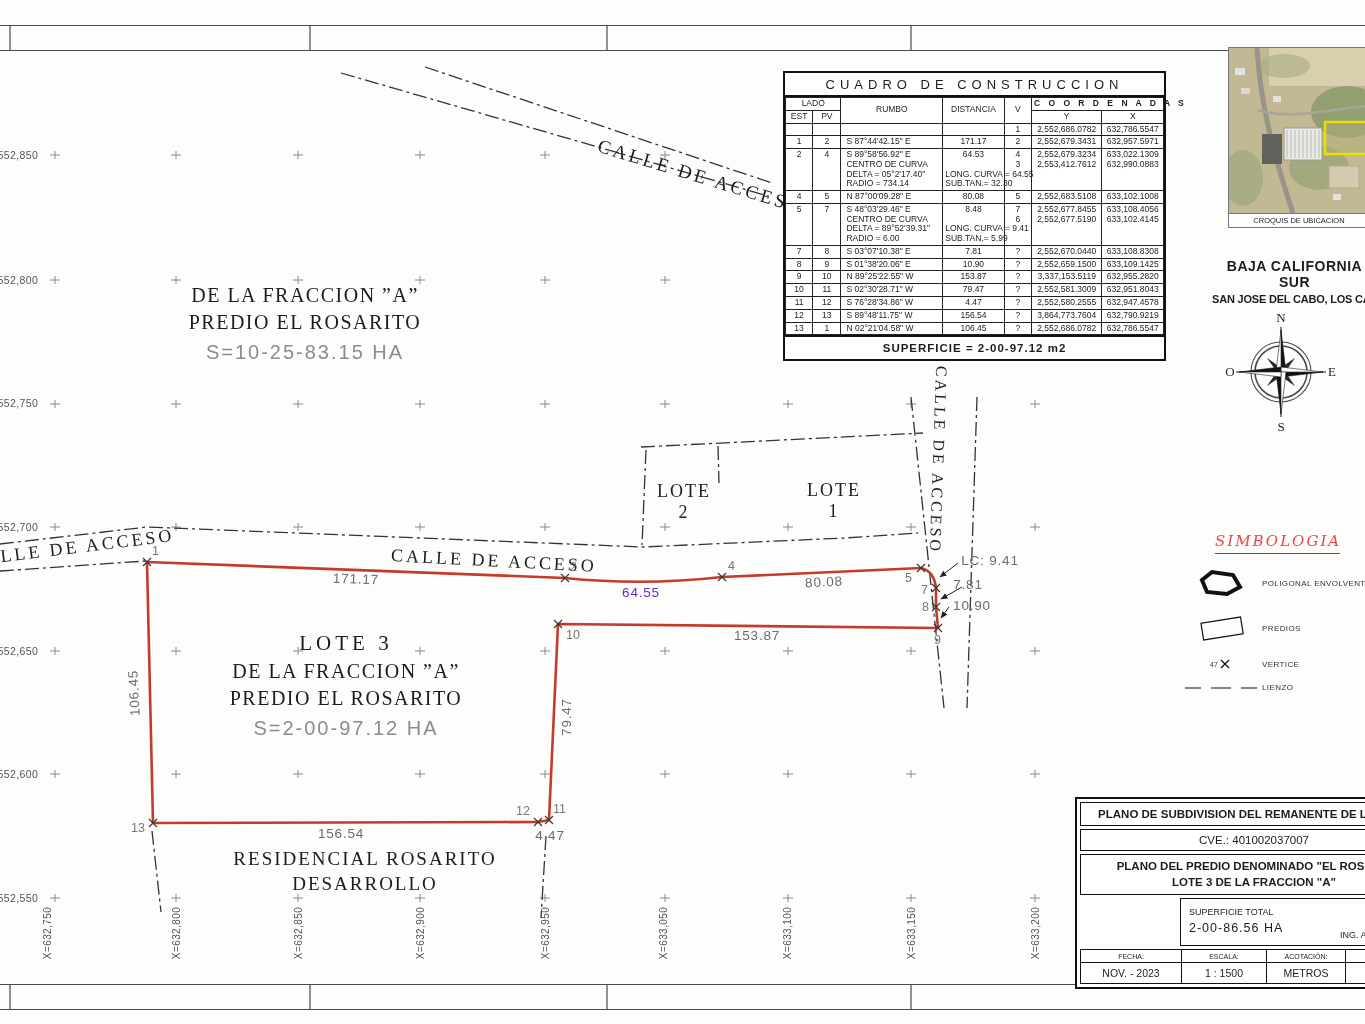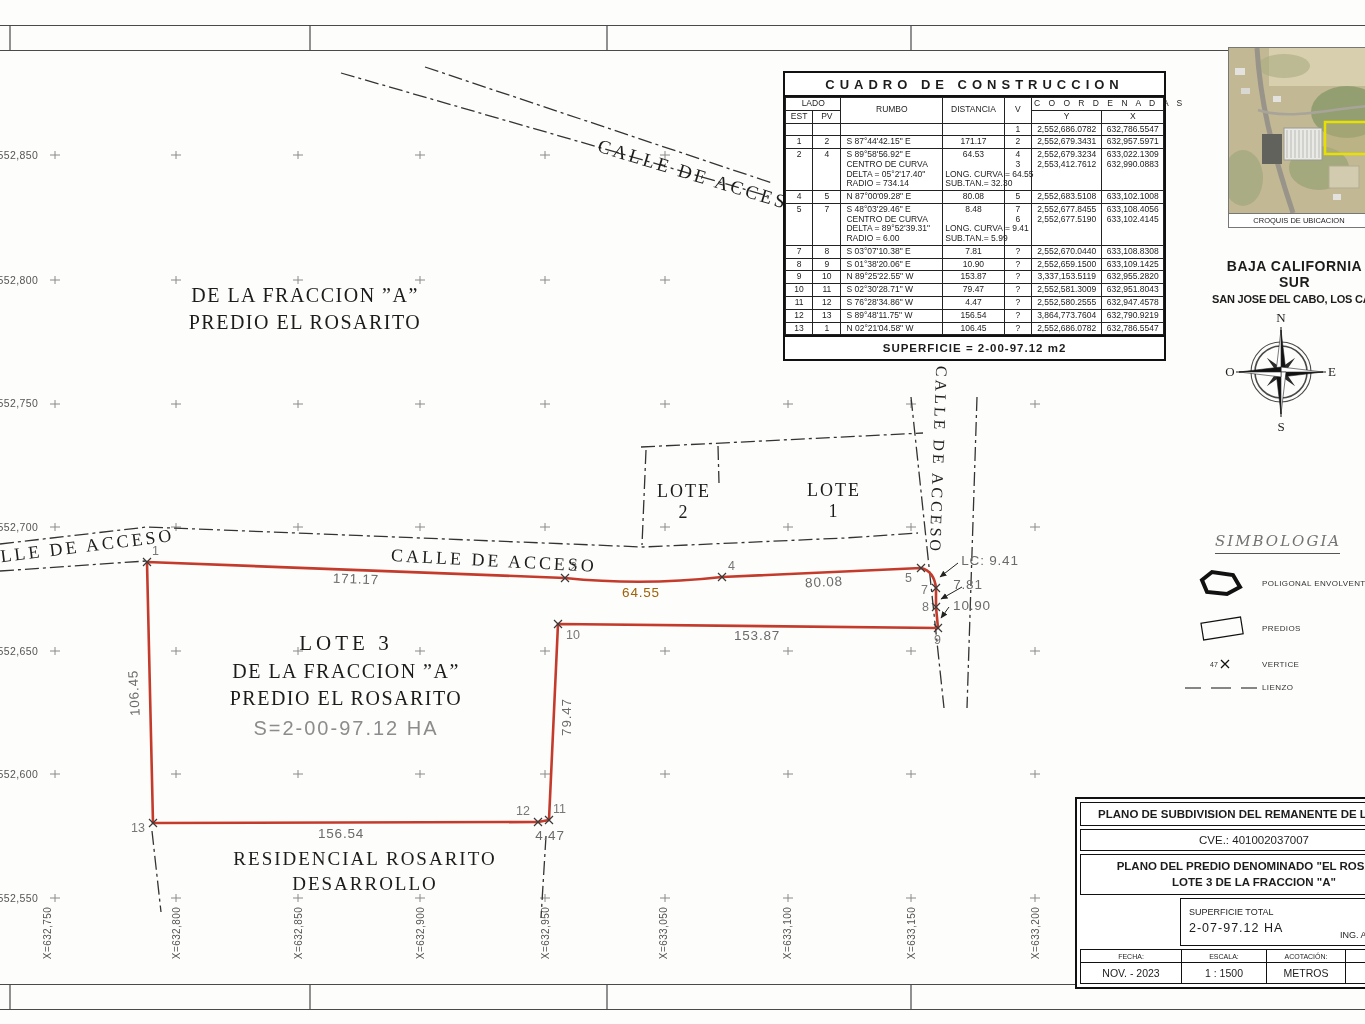--- a/index.html
+++ b/index.html
@@ -29,27 +29,27 @@
   .lote-line{font-size:20px;letter-spacing:1.5px;margin-top:4px;}
   .lote-area{font-family:"Liberation Sans",sans-serif;font-size:20px;color:#8c8c8c;
              letter-spacing:2px;margin-top:7px;}
   .lote-small{transform:translateX(-50%);text-align:center;font-family:"Liberation Serif",serif;
               font-size:18px;letter-spacing:2px;}
   .desarrollo{transform:translateX(-50%);text-align:center;font-family:"Liberation Serif",serif;
               font-size:19px;letter-spacing:2px;line-height:1.3;}
 
   
   .ctable{left:783px;top:71px;width:379px;background:#fff;border:2px solid #111;}
-  .ctable-title{border-bottom:2px solid #111;text-align:center;font-weight:bold;font-size:13px;
+  .ctable-title{border-bottom:2px solid #111;text-align:center;font-weight:normal;font-size:13px;
                 letter-spacing:5px;padding:4px 0 3px;}
   .ctable table{border-collapse:collapse;width:100%;table-layout:fixed;}
   .ctable th,.ctable td{border:1px solid #222;padding:1px 2px;line-height:1.15;font-size:8.5px;
                         vertical-align:top;white-space:nowrap;overflow:visible;}
   .ctable th{font-weight:normal;text-align:center;vertical-align:middle;}
-  .ctable .coordhead{letter-spacing:3px;}
+  .ctable .coordhead{letter-spacing:3px;font-weight:bold;}
   .ctable td.c{text-align:center;}
   .ctable td.l{text-align:left;padding-left:5px;}
   .ctable-footer{border-top:2px solid #111;text-align:center;font-weight:bold;font-size:11.5px;
                  padding:5px 0;letter-spacing:1px;}
 
   
   .croquis{left:1228px;top:47px;width:140px;border:1px solid #777;background:#fff;}
   .croquis-caption{font-size:7.5px;text-align:center;padding:2px 0;border-top:1px solid #777;color:#222;}
 
   .loc{left:1212px;top:258px;width:165px;text-align:center;}
@@ -57,21 +57,21 @@
   .loc2{font-weight:bold;font-size:11px;margin-top:3px;letter-spacing:-.2px;white-space:nowrap;}
 
   
   .compass{left:1225px;top:308px;}
   .compass text{font-family:"Liberation Serif",serif;font-size:13px;fill:#222;}
 
   
   .simb{left:1180px;top:532px;width:195px;}
   .simb-title{font-family:"DejaVu Serif",serif;font-style:italic;font-size:15px;letter-spacing:2px;
               text-align:center;border-bottom:1px solid #555;width:125px;margin:0 auto 14px;
-              padding-bottom:3px;color:#737373;}
+              padding-bottom:3px;color:#ef4444;}
   .simb-row{display:flex;align-items:center;margin-bottom:13px;}
   .simb-sym{width:82px;display:flex;justify-content:center;align-items:center;}
   .simb-label{font-size:8px;color:#333;letter-spacing:.4px;}
   .simb-vtx{font-size:7px;color:#333;}
 
   
   .tblock{left:1075px;top:797px;width:348px;border:2px solid #111;background:#fff;padding:3px;}
   .tb-box{border:1.5px solid #111;margin-bottom:3px;text-align:center;}
   .tb-r1{font-weight:bold;font-size:11.5px;padding:5px 2px;white-space:nowrap;}
   .tb-r2{font-size:11.5px;padding:4px 2px;}
@@ -148,20 +148,21 @@
     <div class="xlab" style="left: 545px; top: 933px;">X=632,950</div>
     <div class="xlab" style="left: 663px; top: 933px;">X=633,050</div>
     <div class="xlab" style="left: 787px; top: 933px;">X=633,100</div>
     <div class="xlab" style="left: 911px; top: 933px;">X=633,150</div>
     <div class="xlab" style="left: 1035px; top: 933px;">X=633,200</div>
   </div>
 
 <div class="abs lote-block" style="left:305px;top:280px;">
   <div class="lote-line">DE LA FRACCION ”A”</div>
   <div class="lote-line">PREDIO EL ROSARITO</div>
+  <div class="lote-area">S=10-25-83.15 HA</div>
 </div>
 
 <div class="abs lote-block" style="left:346px;top:631px;">
   <div class="lote-title">LOTE 3</div>
   <div class="lote-line">DE LA FRACCION ”A”</div>
   <div class="lote-line">PREDIO EL ROSARITO</div>
   <div class="lote-area">S=2-00-97.12 HA</div>
 </div>
 
 <div class="abs lote-small" style="left:684px;top:481px;">
@@ -179,21 +180,21 @@
 </div>
 
 <div>
     <div class="street" style="left: 701px; top: 177px; font-size: 19px; letter-spacing: 3px; transform: translate(-50%, -50%) rotate(17deg);">CALLE DE ACCESO</div>
     <div class="street" style="left: 72px; top: 548px; font-size: 18px; letter-spacing: 3px; transform: translate(-50%, -50%) rotate(-7deg);">CALLE DE ACCESO</div>
     <div class="street" style="left: 494px; top: 561px; font-size: 18px; letter-spacing: 3px; transform: translate(-50%, -50%) rotate(3deg);">CALLE DE ACCESO</div>
     <div class="street" style="left: 938px; top: 460px; font-size: 16px; letter-spacing: 3px; transform: translate(-50%, -50%) rotate(92deg);">CALLE DE ACCESO</div>
   </div>
 <div>
     <div class="meas" style="left: 356px; top: 579px; transform: translate(-50%, -50%) rotate(2deg); color: rgb(107, 107, 107);">171.17</div>
-    <div class="meas" style="left: 641px; top: 592px; transform: translate(-50%, -50%) rotate(0deg); color: #a16207;">64.55</div>
+    <div class="meas" style="left: 641px; top: 592px; transform: translate(-50%, -50%) rotate(0deg); color: #6d28d9;">64.55</div>
     <div class="meas" style="left: 824px; top: 582px; transform: translate(-50%, -50%) rotate(-3deg); color: rgb(107, 107, 107);">80.08</div>
     <div class="meas" style="left: 990px; top: 560px; transform: translate(-50%, -50%) rotate(0deg); color: rgb(107, 107, 107);">LC:  9.41</div>
     <div class="meas" style="left: 968px; top: 584px; transform: translate(-50%, -50%) rotate(0deg); color: rgb(107, 107, 107);">7.81</div>
     <div class="meas" style="left: 972px; top: 605px; transform: translate(-50%, -50%) rotate(0deg); color: rgb(107, 107, 107);">10.90</div>
     <div class="meas" style="left: 757px; top: 635px; transform: translate(-50%, -50%) rotate(0deg); color: rgb(107, 107, 107);">153.87</div>
     <div class="meas" style="left: 566px; top: 717px; transform: translate(-50%, -50%) rotate(-90deg); color: rgb(107, 107, 107);">79.47</div>
     <div class="meas" style="left: 134px; top: 693px; transform: translate(-50%, -50%) rotate(-93deg); color: rgb(107, 107, 107);">106.45</div>
     <div class="meas" style="left: 341px; top: 833px; transform: translate(-50%, -50%) rotate(0deg); color: rgb(107, 107, 107);">156.54</div>
     <div class="meas" style="left: 550px; top: 835px; transform: translate(-50%, -50%) rotate(0deg); color: rgb(107, 107, 107);">4.47</div>
   </div>
@@ -446,21 +447,21 @@
   <div class="tb-box tb-r1">PLANO DE SUBDIVISION DEL REMANENTE DE LA FRAC</div>
   <div class="tb-box tb-r2">CVE.: 401002037007</div>
   <div class="tb-box tb-r3">
     <div>PLANO DEL PREDIO DENOMINADO "EL ROSARIT</div>
     <div>LOTE 3 DE LA FRACCION "A"</div>
   </div>
   <div class="tb-mid">
     <div class="tb-mid-left"></div>
     <div class="tb-mid-box">
       <div class="tb-sup-label">SUPERFICIE TOTAL</div>
-      <div class="tb-sup-value">2-07-97.12  HA</div>
+      <div class="tb-sup-value">2-00-86.56  HA</div>
 
       <div class="tb-ing">ING. AURELIO ACC</div>
     </div>
   </div>
   <div class="tb-bottom">
     <div class="tb-col" style="width:100px">
       <div class="tb-col-label">FECHA:</div>
       <div class="tb-col-value">NOV. - 2023</div>
     </div>
     <div class="tb-col" style="width:84px">

